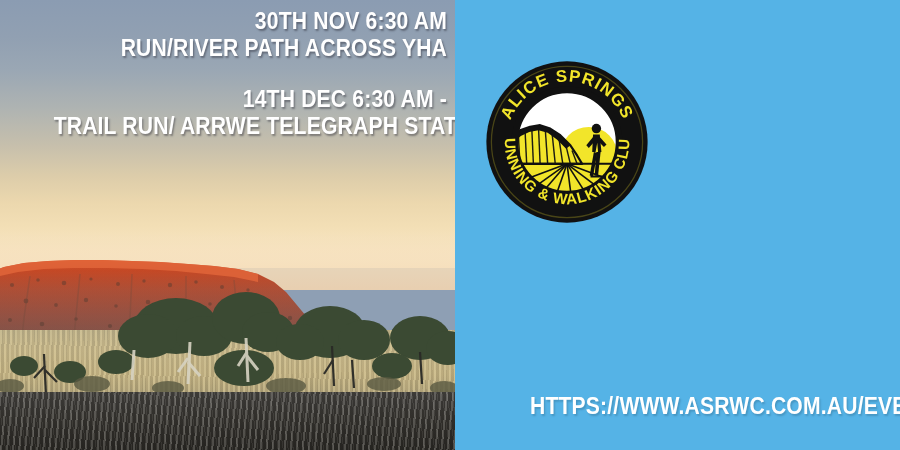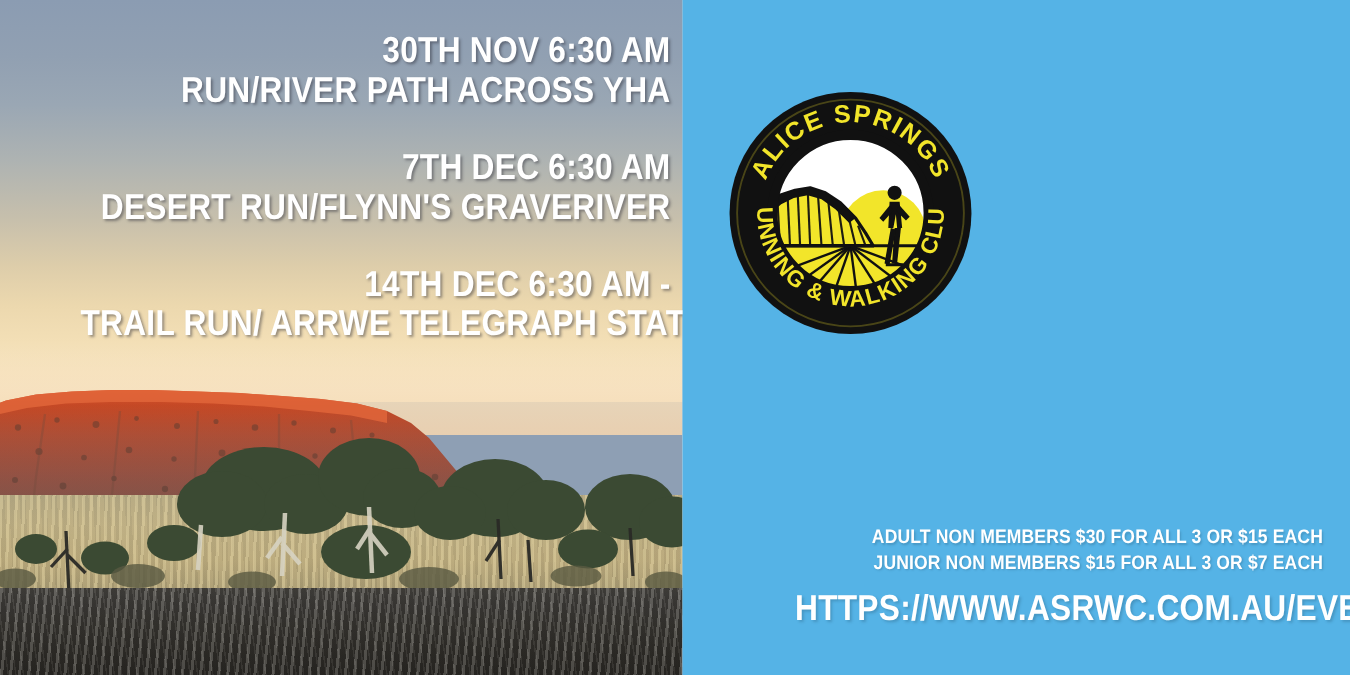--- a/index.html
+++ b/index.html
@@ -123,21 +123,21 @@
   }
   .trees svg { display:block; width:100%; height:100%; }
 
   
   .events {
     position: absolute;
     left: 0;
     top: 0;
     width: 455px;
     height: 450px;
-    padding: 19px 8px 0 0;
+    padding: 6px 8px 0 0;
     box-sizing: border-box;
     text-align: right;
     z-index: 6;
   }
   .event-block { margin-bottom: 24px; }
   .event-block:first-child { margin-top: 2px; }
 
   .event-line {
     display: block;
     color: #ffffff;
@@ -407,24 +407,20 @@
       <div class="foreground-texture"></div>
     </div>
 
     <div class="events">
 
       <div class="event-block">
         <span class="event-line">30TH NOV 6:30 AM</span>
         <span class="event-line">RUN/RIVER PATH ACROSS YHA</span>
       </div>
 
-      <div class="event-block">
-        <span class="event-line">7TH DEC 6:30 AM</span>
-        <span class="event-line">DESERT RUN/FLYNN'S GRAVERIVER</span>
-      </div>
 
       <div class="event-block">
         <span class="event-line">14TH DEC 6:30 AM -</span>
         <span class="event-line">TRAIL RUN/ ARRWE TELEGRAPH STATION</span>
       </div>
 
     </div>
   </div>
 
   <div class="blue-panel">
@@ -496,23 +492,19 @@
           <textPath href="#topArcPath" startOffset="50%" text-anchor="middle">ALICE SPRINGS</textPath>
         </text>
         <text font-family="'Liberation Sans Narrow','Liberation Sans',sans-serif" font-size="18" font-weight="bold" fill="#f2e52a" letter-spacing="1.0">
           <textPath href="#botArcPath" startOffset="50%" text-anchor="middle" side="right">RUNNING &amp; WALKING CLUB</textPath>
         </text>
       </svg>
     </div>
 
 
 
-    <div class="pricing">
-      <span class="price-line">ADULT NON MEMBERS $30 FOR ALL 3 OR $15 EACH</span>
-      <span class="price-line">JUNIOR NON MEMBERS $15 FOR ALL 3 OR $7 EACH</span>
-    </div>
 
     <div class="url-wrap">
       <span class="url-line">HTTPS://WWW.ASRWC.COM.AU/EVENTS</span>
     </div>
 
   </div>
 </div>
 
 </body></html>

